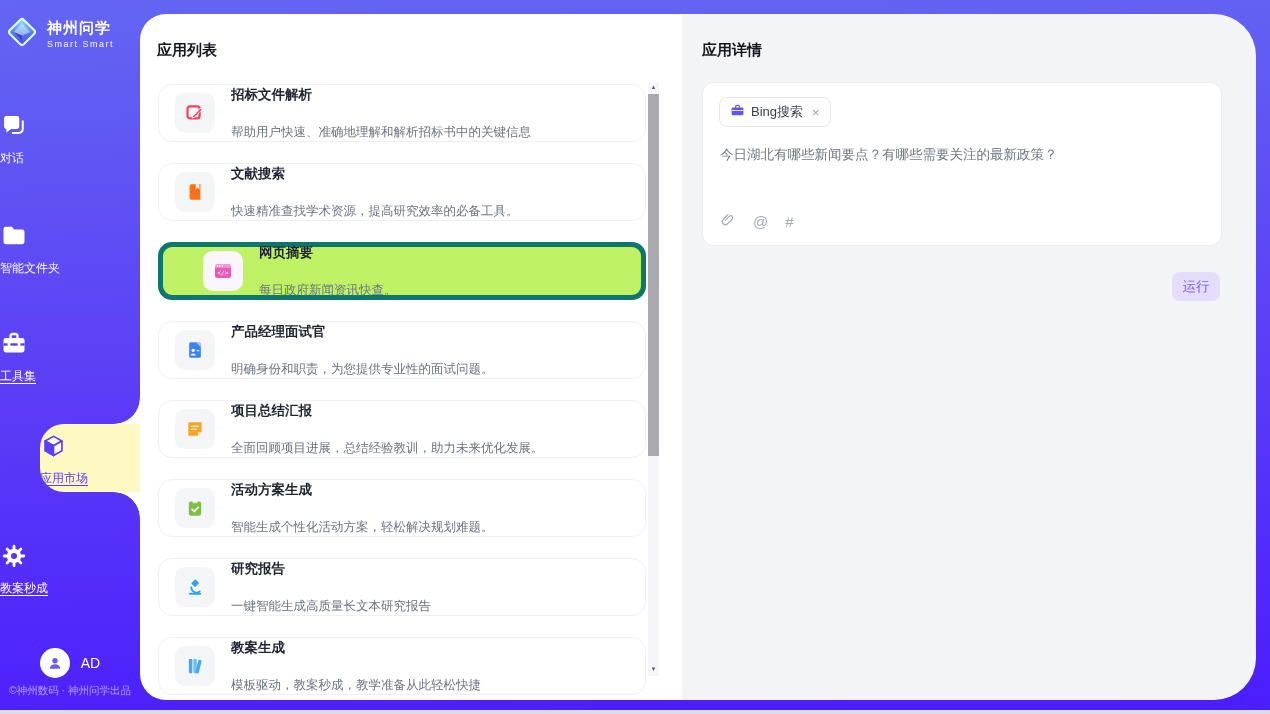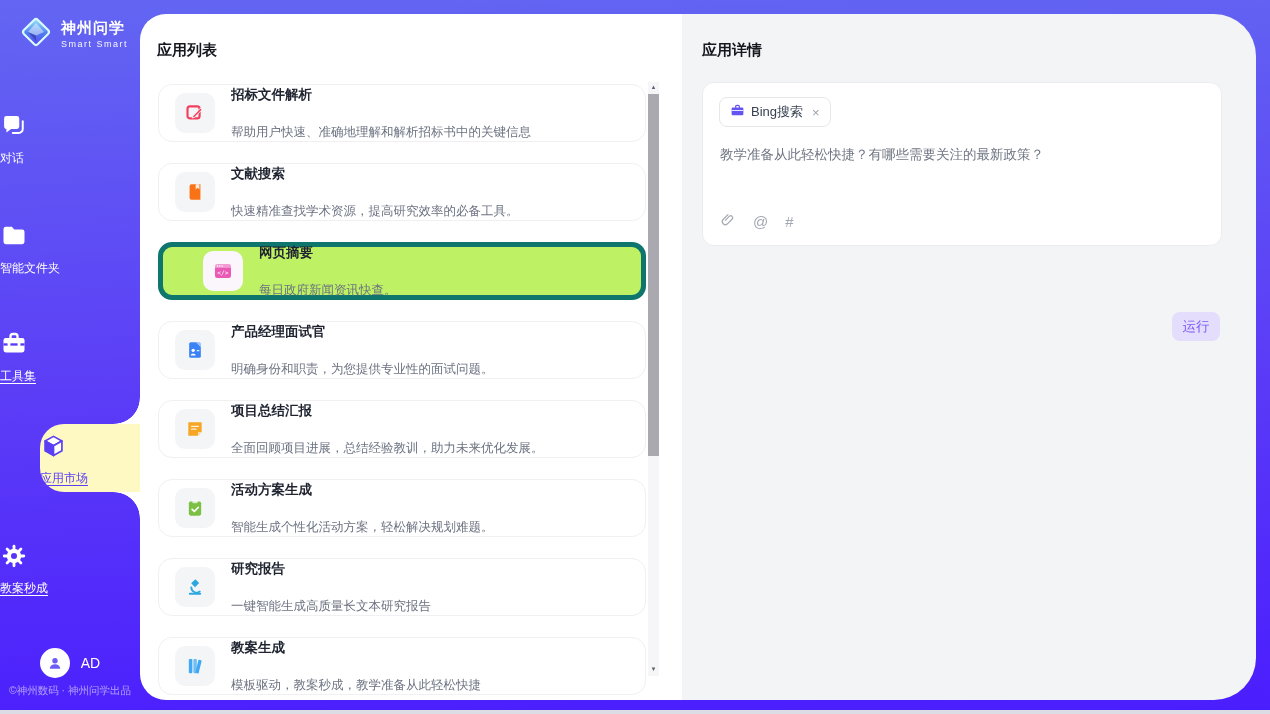--- a/index.html
+++ b/index.html
@@ -4,21 +4,21 @@
 <style>
   * { margin:0; padding:0; box-sizing:border-box; }
   html,body { width:1270px; height:714px; overflow:hidden; }
   body {
     font-family:"Liberation Sans","DejaVu Sans",sans-serif;
     background:linear-gradient(178deg,#6366F2 0%,#5B3BF7 55%,#4A1DFE 100%);
     position:relative;
   }
   
   .sidebar { position:absolute; left:0; top:0; width:140px; height:710px; color:#fff; }
-  .brand { display:flex; align-items:center; gap:7px; padding:14px 0 0 18px; }
+  .brand { display:flex; align-items:center; gap:7px; padding:14px 0 0 4px; }
   .brand-name { font-size:15px; font-weight:bold; letter-spacing:1px; }
   .brand-sub { font-size:9px; letter-spacing:1.5px; opacity:.95; margin-top:1px; }
   .nav-item { position:absolute; left:0; width:140px; text-align:left; cursor:pointer; }
   .nav-item .nico { display:block; margin:0 auto 6px; }
   .nav-label { font-size:12px; color:#fff; }
   .nav-label.u { text-decoration:underline; text-underline-offset:3px; }
   .bump { position:absolute; left:40px; width:116px; top:424px; height:68px;
           background:#fef9c3; border-radius:24px 0 0 24px; }
   .notch-top { position:absolute; right:0; top:398px; width:26px; height:26px;
           background:radial-gradient(circle at 0 0, rgba(0,0,0,0) 25.4px, #fff 26px); }
@@ -65,21 +65,21 @@
           border-radius:8px; background:#fff; }
   .tool-tag-label { font-size:13px; color:#374151; }
   .tag-close { font-size:13px; color:#9AA1AB; margin-left:3px; cursor:pointer; }
   .prompt-text { position:absolute; left:17px; top:62px; right:18px; font-size:13.5px;
           color:#6F7683; line-height:19px; cursor:text; }
   .tool-row { position:absolute; left:17px; bottom:13px; display:flex; align-items:center;
           gap:17px; color:#A3A9B3; }
   .tool-glyph { font-size:15px; line-height:16px; cursor:pointer; }
   .run-btn { position:absolute; left:490px; top:258px; width:48px; height:29px;
           background:#E5DDFC; color:#7C5AF8; border:none; border-radius:8px;
-          font-size:13.5px; font-family:inherit; cursor:pointer;margin-top:40px; }
+          font-size:13.5px; font-family:inherit; cursor:pointer; }
   .bottom-strip { position:absolute; left:0; bottom:0; width:100%; height:4px;
           background:#DCDCE4; }
 </style>
 </head>
 <body>
 
 <div class="sidebar">
   <div class="brand">
     <span>
       <svg width="36" height="36" viewBox="0 0 40 40">
@@ -316,21 +316,21 @@
         <span>
           <svg width="15" height="15" viewBox="0 0 24 24">
             <path d="M9 7.5 V5.6 a2 2 0 0 1 2 -2 h2 a2 2 0 0 1 2 2 V7.5" fill="none" stroke="#6455F0" stroke-width="2"></path>
             <rect x="2.6" y="7.2" width="18.8" height="12.2" rx="2" fill="#6455F0"></rect>
             <rect x="2.6" y="11.2" width="18.8" height="1.5" fill="#fff" opacity=".9"></rect>
           </svg>
         </span>
         <span class="tool-tag-label">Bing搜索</span>
         <span class="tag-close">×</span>
       </div>
-      <div class="prompt-text">教学准备从此轻松快捷？有哪些需要关注的最新政策？</div>
+      <div class="prompt-text">今日湖北有哪些新闻要点？有哪些需要关注的最新政策？</div>
       <div class="tool-row">
         <span>
           <svg width="16" height="16" viewBox="0 0 24 24">
             <path d="M8 12.5 l6.2-6.2 a3 3 0 0 1 4.2 4.2 l-7.2 7.2 a4.6 4.6 0 0 1 -6.5 -6.5 l7.2-7.2" fill="none" stroke="#A3A9B3" stroke-width="1.8" stroke-linecap="round"></path>
           </svg>
         </span>
         <span class="tool-glyph">@</span>
         <span class="tool-glyph">#</span>
       </div>
     </div>

